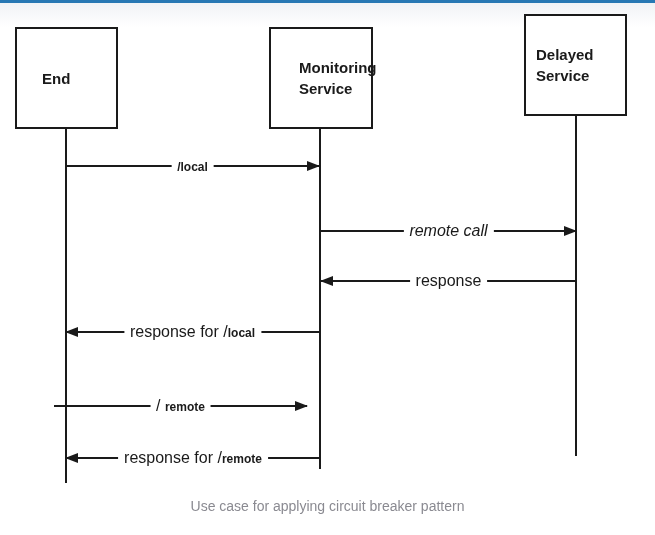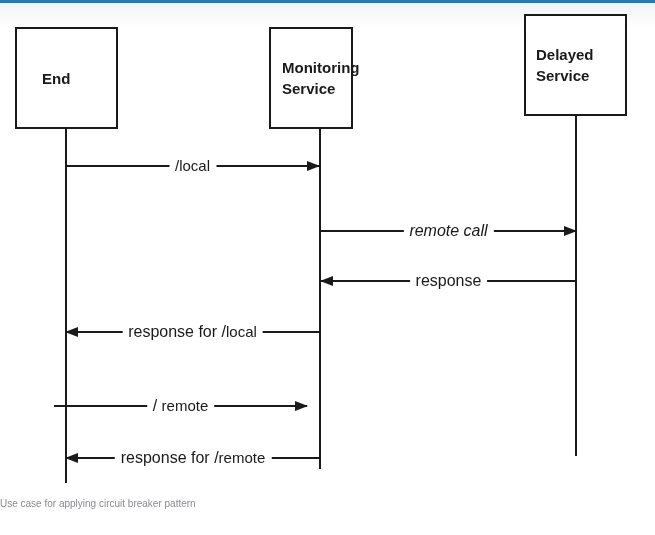--- a/index.html
+++ b/index.html
@@ -26,21 +26,21 @@
     border: 2px solid #1a1a1a;
     background: #ffffff;
     display: flex;
     flex-direction: column;
     justify-content: center;
     font-weight: bold;
     font-size: 15px;
     line-height: 21px;
   }
   .actor-box.end-user   { left: 15px;  top: 27px; width: 103px; height: 102px; padding-left: 25px; }
-  .actor-box.monitoring { left: 269px; top: 27px; width: 84px; height: 102px; padding-left: 11px; }
+  .actor-box.monitoring { left: 269px; top: 27px; width: 104px; height: 102px; padding-left: 28px; }
   .actor-box.delayed    { left: 524px; top: 14px; width: 103px; height: 102px; padding-left: 10px; }
   .lifeline {
     position: absolute;
     width: 2px;
     background: #1a1a1a;
   }
   .lifeline.end-user   { left: 65px;  top: 128px; height: 355px; }
   .lifeline.monitoring { left: 319px; top: 128px; height: 341px; }
   .lifeline.delayed    { left: 575px; top: 115px; height: 341px; }
   .msg {
@@ -50,21 +50,21 @@
   }
   .msg .label {
     position: absolute;
     left: 50%; top: 1px;
     transform: translate(-50%, -50%);
     background: #ffffff;
     padding: 0 6px;
     font-size: 16px;
     white-space: nowrap;
   }
-  .seg-bold { font-weight: normal; font-size: 15px; }
+  .seg-bold { font-weight: bold; font-size: 12px; }
   .head-right {
     position: absolute; right: -1px; top: -4px;
     width: 0; height: 0;
     border-left: 13px solid #1a1a1a;
     border-top: 5px solid transparent;
     border-bottom: 5px solid transparent;
   }
   .head-left {
     position: absolute; left: -1px; top: -4px;
     width: 0; height: 0;
@@ -74,21 +74,22 @@
   }
   .msg.m1 { left: 66px;  top: 165px; width: 253px; }
   .msg.m2 { left: 321px; top: 230px; width: 255px; font-style: italic; }
   .msg.m3 { left: 321px; top: 280px; width: 255px; }
   .msg.m4 { left: 66px;  top: 331px; width: 253px; }
   .msg.m5 { left: 54px;  top: 405px; width: 253px; }
   .msg.m6 { left: 66px;  top: 457px; width: 254px; text-align: center; }
   .caption {
     position: absolute;
     left: 0; top: 498px; width: 655px;
-    font-size: 10px;
+    text-align: center;
+    font-size: 14px;
     color: #8a8a91;
   }
 </style>
 </head>
 <body>
 
 <div id="stage">
 
   <div class="top-bar"></div>
   <div class="top-fade"></div>

